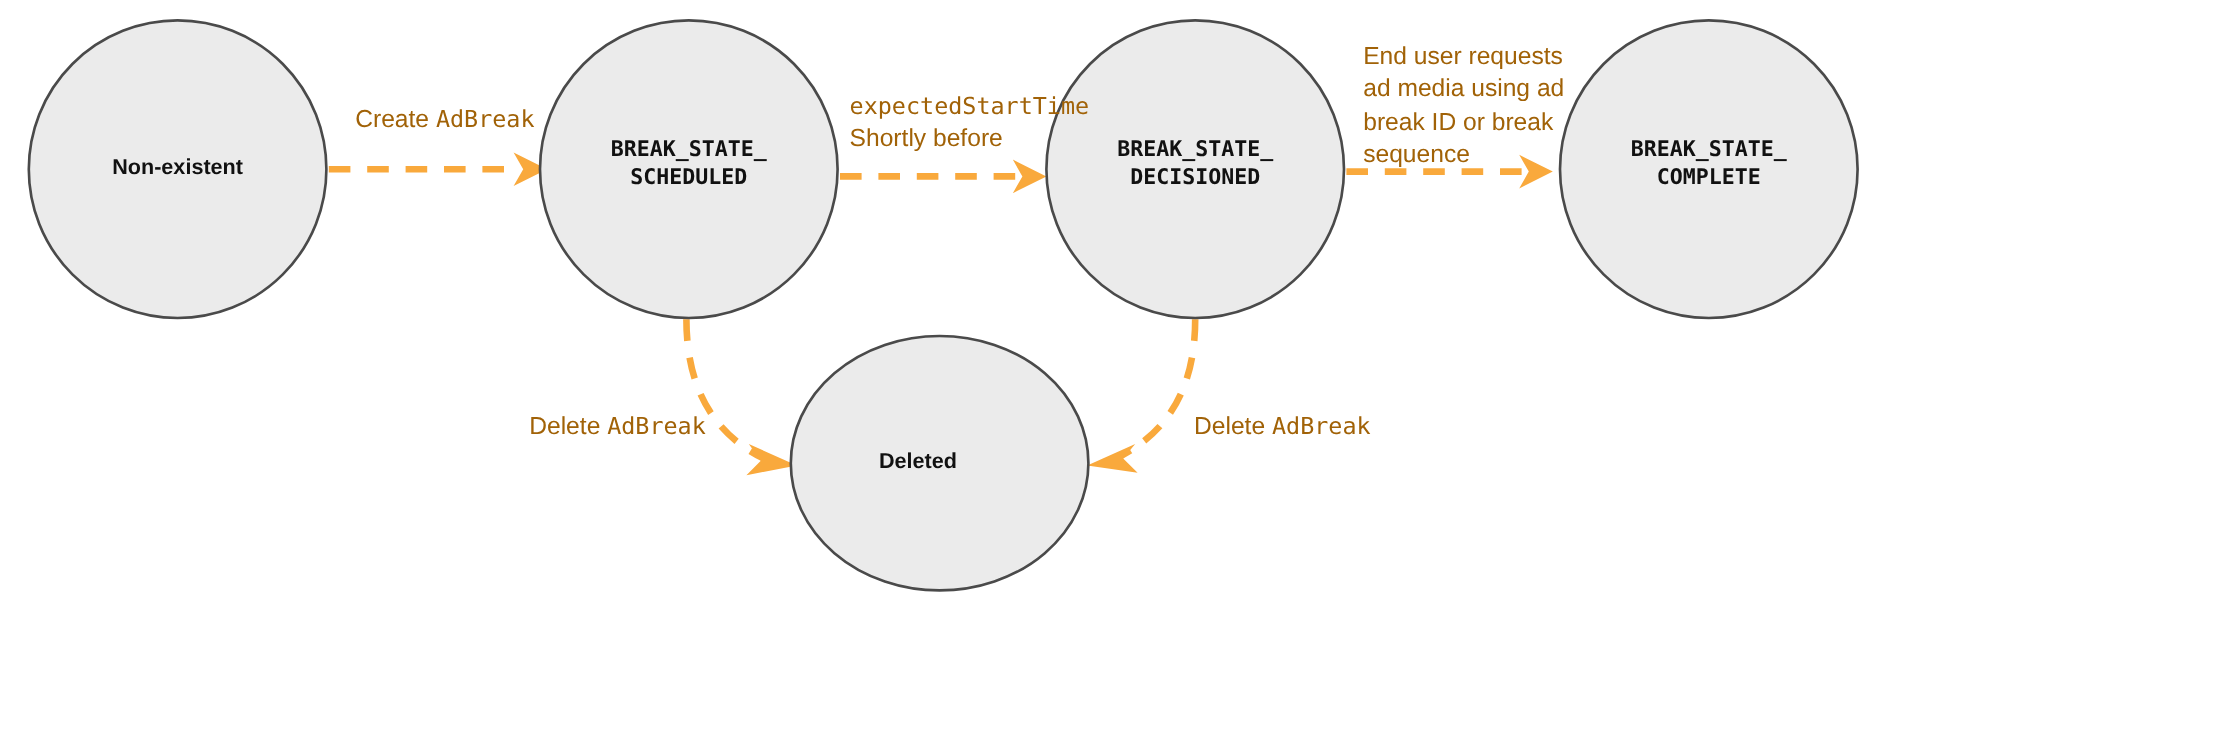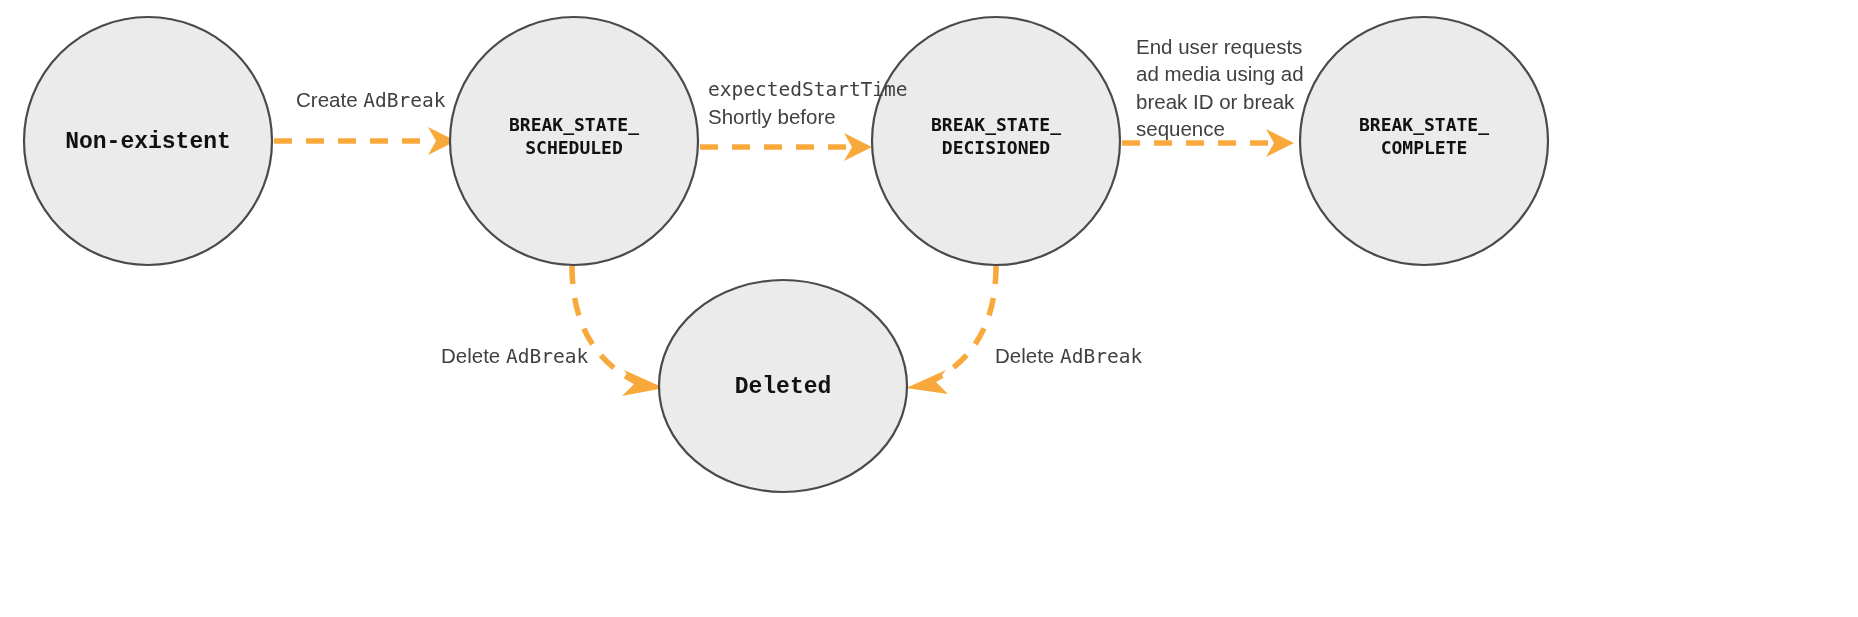--- a/index.html
+++ b/index.html
@@ -47,26 +47,26 @@
     line-height: 1.28;
     pointer-events: none;
     white-space: pre;
   }
   .node-label.mono {
     font-family: "DejaVu Sans Mono", "Liberation Mono", monospace;
     font-size: 18px;
     letter-spacing: 0px;
   }
   .node-label.sans {
-    font-family: Liberation Mono, monospace;
-    font-size: 23px;
+    font-family: Liberation Sans, sans-serif;
+    font-size: 18px;
   }
   .edge-label {
     position: absolute;
-    color: #404040;
+    color: #a16207;
     font-size: 20.5px;
     line-height: 1.33;
     white-space: nowrap;
     font-family: "Liberation Sans", sans-serif;
   }
   .edge-label .code {
     font-family: "DejaVu Sans Mono", "Liberation Mono", monospace;
     font-size: 19.5px;
   }
   .edge-label .ln {
@@ -123,21 +123,21 @@
 
   <div class="node-label mono" style="left: 454px; top: 113px; width: 240px; white-space: pre;">BREAK_STATE_
 SCHEDULED</div>
 
   <div class="node-label mono" style="left: 876px; top: 113px; width: 240px; white-space: pre;">BREAK_STATE_
 DECISIONED</div>
 
   <div class="node-label mono" style="left: 1304px; top: 113px; width: 240px; white-space: pre;">BREAK_STATE_
 COMPLETE</div>
 
-  <div class="node-label sans" style="left: 683px; top: 373px; width: 200px; white-space: pre;">Deleted</div>
+  <div class="node-label sans" style="left: 665px; top: 373px; width: 200px; white-space: pre;">Deleted</div>
 
   <div class="edge-label" style="left:296px; top:86px;text-align:center;">
       <span class="ln"><span>Create </span><span class="code">AdBreak</span></span>
     </div>
 
   <div class="edge-label" style="left:708px; top:75px;">
       <span class="ln"><span class="code">expectedStartTime</span></span>
       <span class="ln"><span>Shortly before</span></span>
     </div>
 

